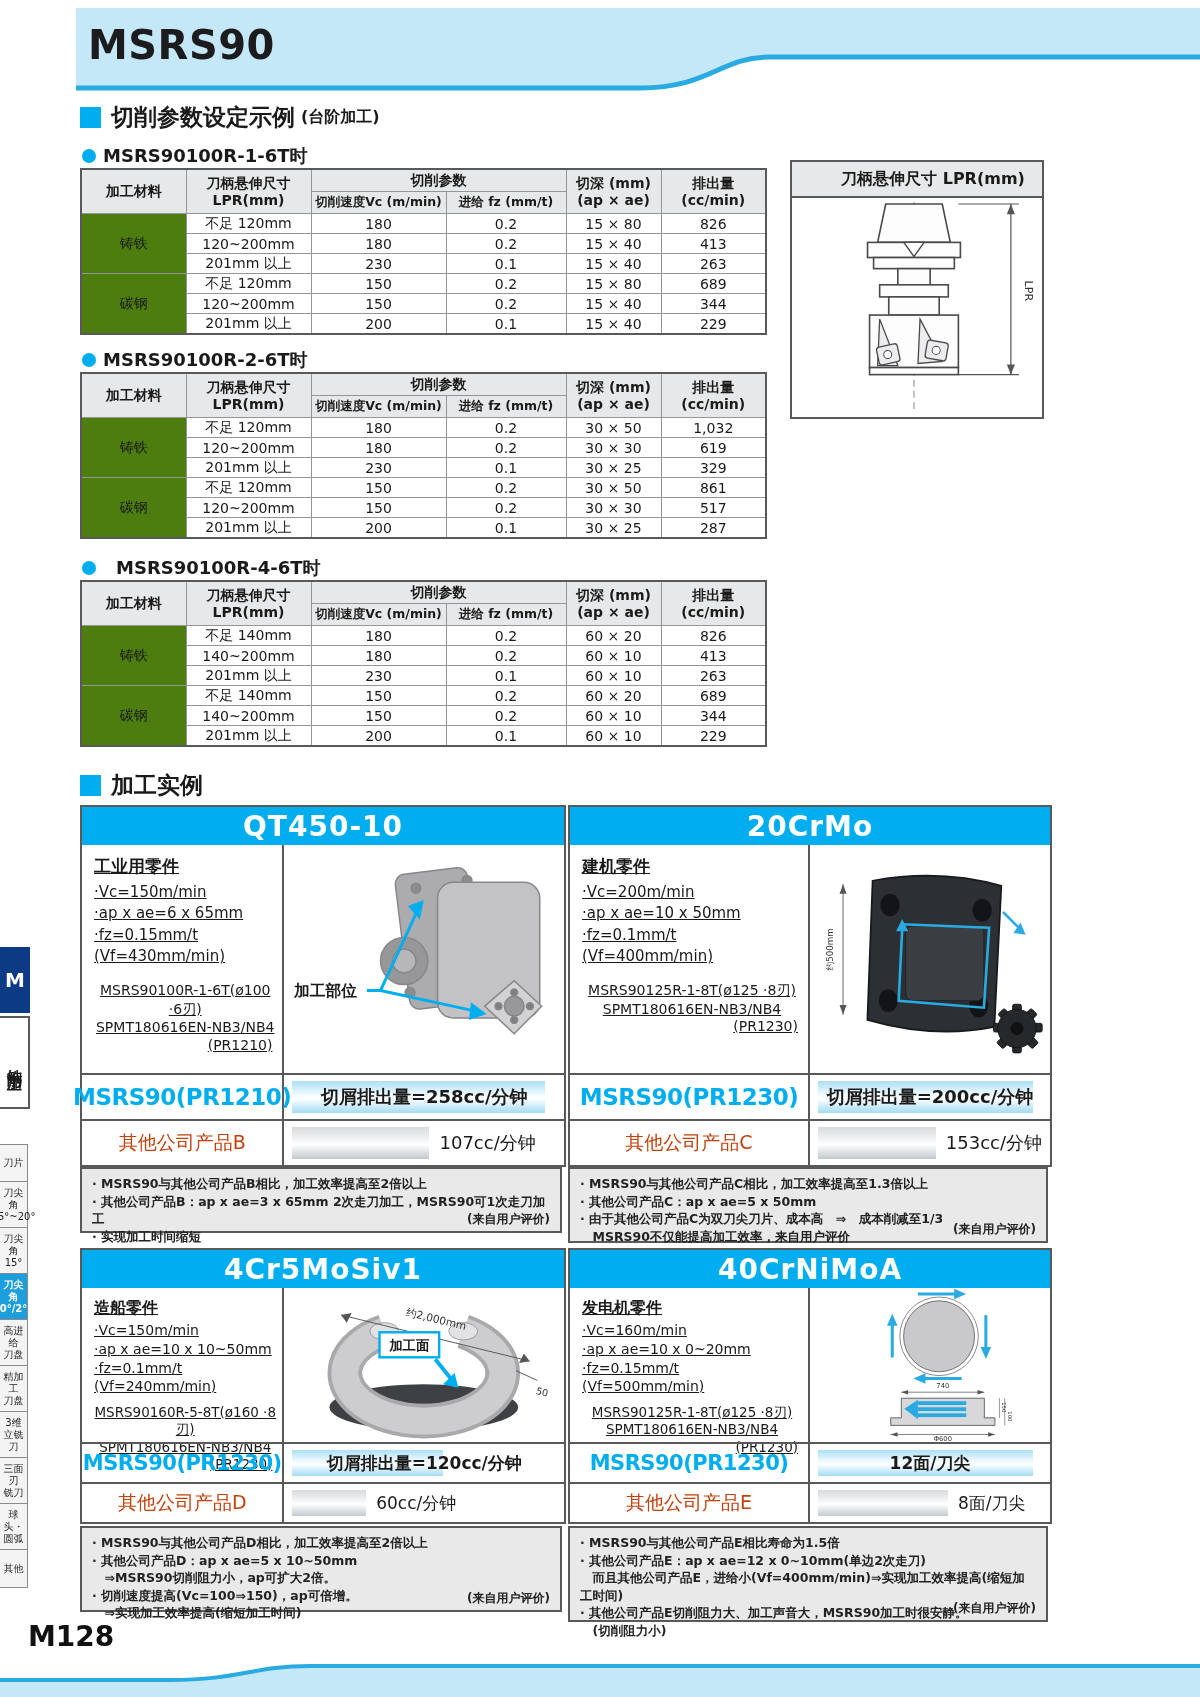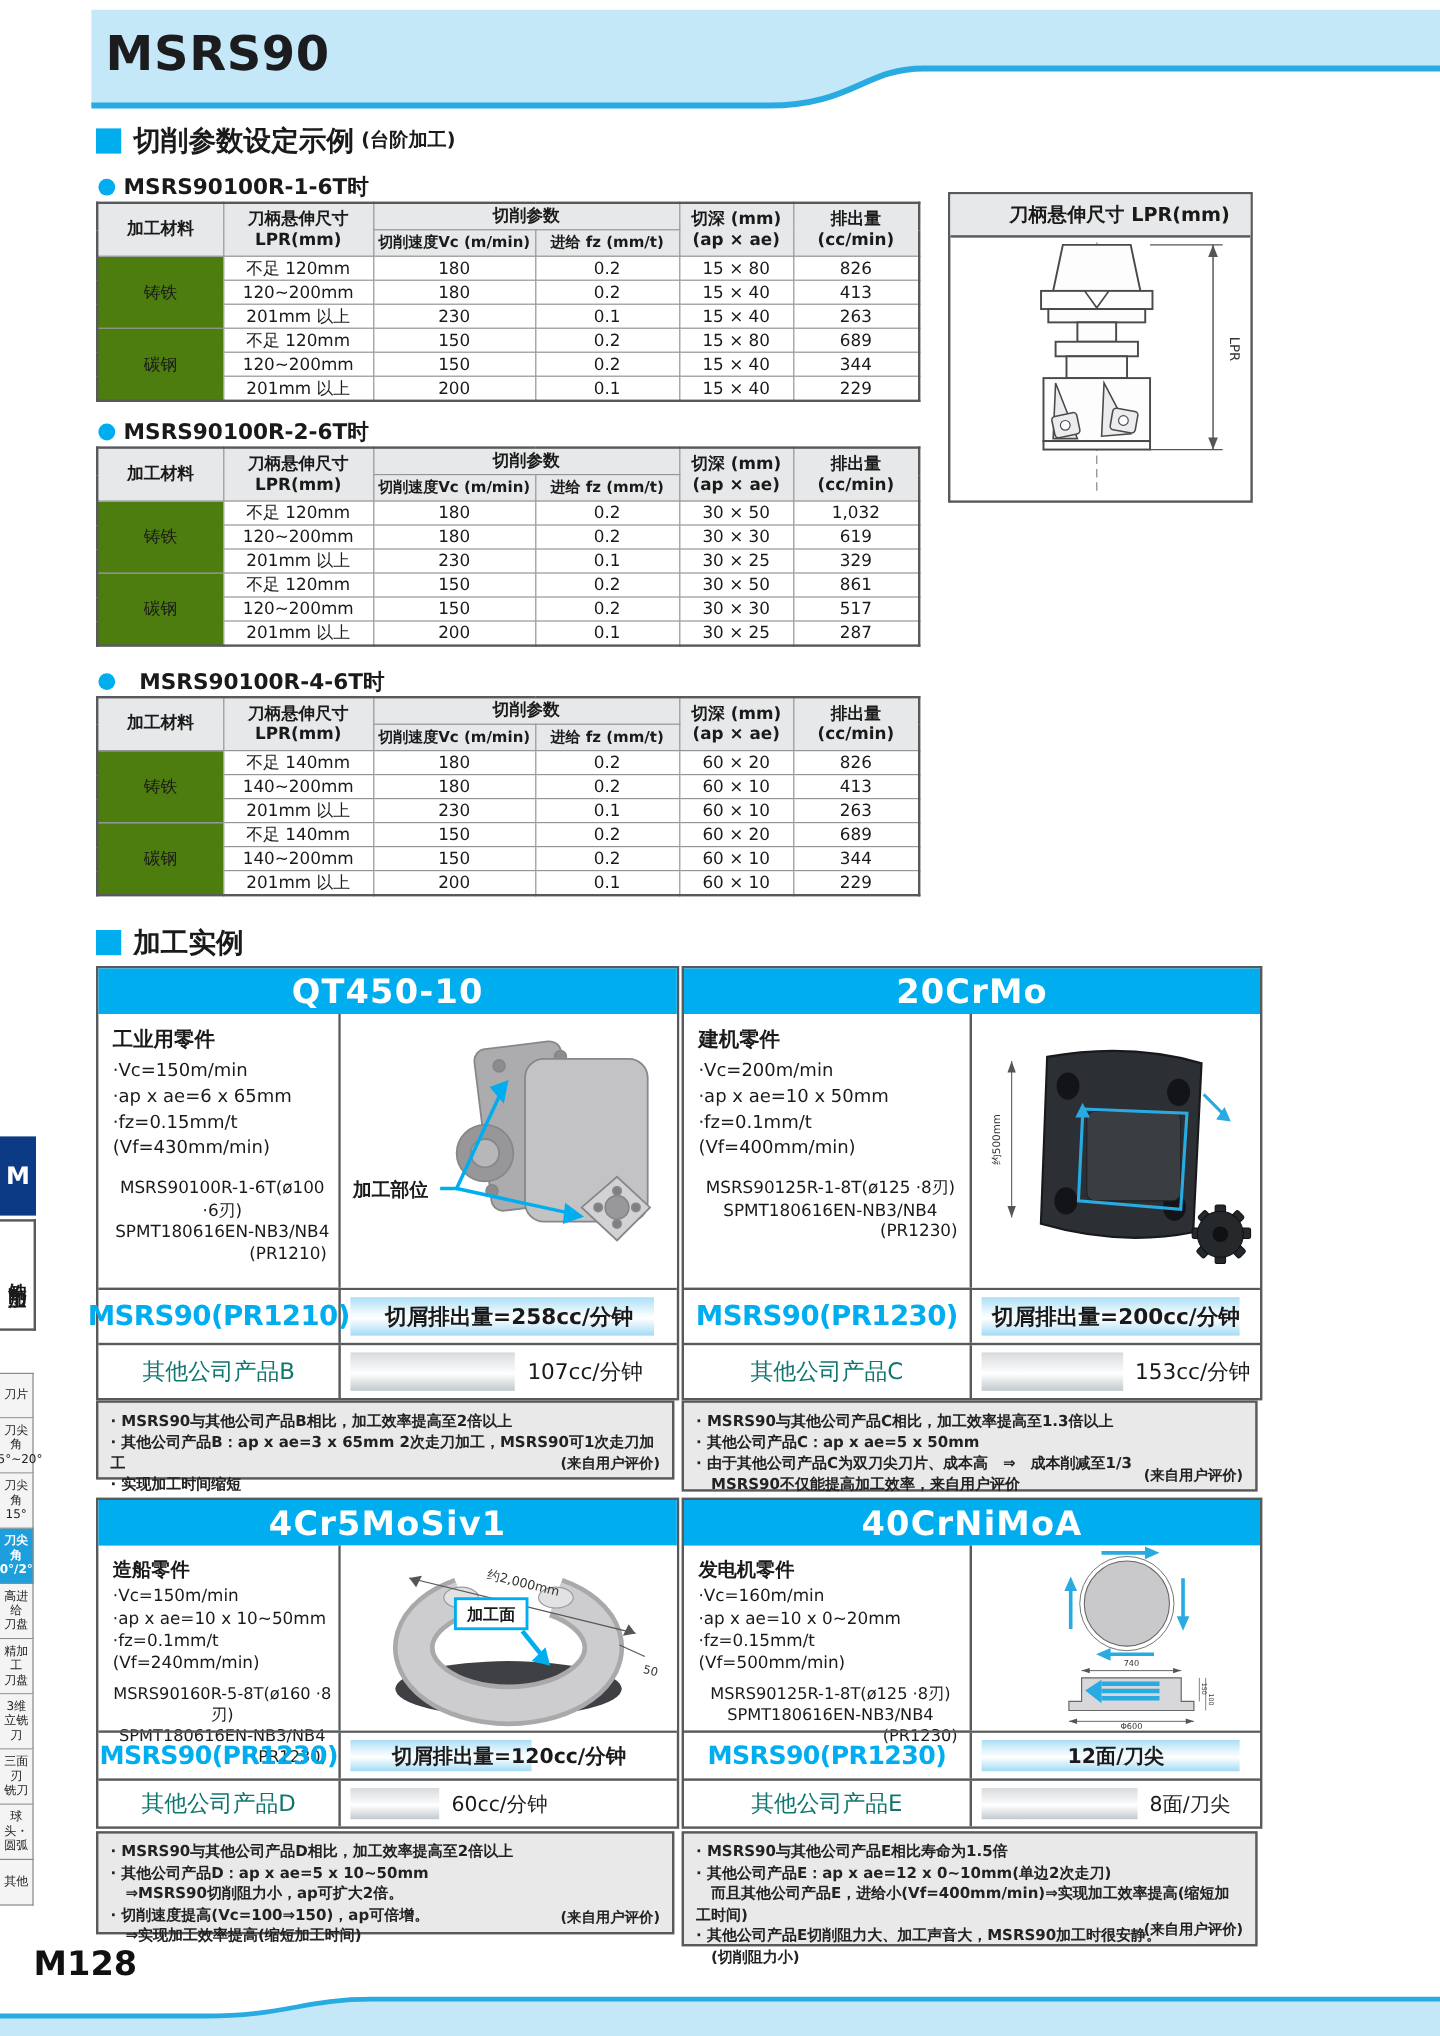--- a/index.html
+++ b/index.html
@@ -31,41 +31,41 @@
   
   .diagram{position:absolute;border:2px solid #58595B;background:#fff;}
   .diag-title{height:34px;background:#E7E8E9;border-bottom:2px solid #58595B;display:flex;align-items:center;justify-content:center;font-size:16px;font-weight:bold;padding-left:32px;}
   .diag-body{position:relative;height:217px;}
   .diag-body svg{width:100%;height:100%;}
 
   
   .case-panel{position:absolute;border:2px solid #58595B;background:#fff;display:flex;flex-direction:column;}
   .case-title{height:38px;background:#00AEEF;color:#fff;font-weight:800;font-size:28px;display:flex;align-items:center;justify-content:center;letter-spacing:1px;flex:0 0 auto;}
   .case-content{flex:1;display:flex;min-height:0;}
-  .case-info{width:42%;border-right:2px solid #58595B;padding:10px 6px 16px 12px;display:flex;flex-direction:column;box-sizing:border-box;}
+  .case-info{width:42%;border-right:2px solid #58595B;padding:10px 6px 16px 12px;display:flex;flex-direction:column;box-sizing:border-box;text-decoration:underline;}
   .w50 .case-info{width:50%;}
   .part{font-weight:bold;font-size:17px;margin-bottom:4px;}
   .spec-line{font-size:15px;line-height:1.42;}
   .tool-block{margin-top:14px;}
   .tool-line{font-size:14px;line-height:1.32;text-align:center;}
   .grade{font-size:14px;text-align:right;padding-right:4px;}
   .rowB .part{font-size:16px;margin-bottom:2px;}
   .rowB .spec-line{font-size:14px;line-height:1.34;}
   .rowB .tool-block{margin-top:8px;}
   .rowB .tool-line{font-size:13.5px;line-height:1.28;}
   .rowB .grade{font-size:13.5px;}
   .case-photo{flex:1;position:relative;background:#fff;}
   .case-photo svg{position:absolute;left:0;top:0;width:100%;height:100%;}
   .case-row{display:flex;border-top:2px solid #58595B;height:44px;flex:0 0 auto;}
   .rowB .case-row{height:38px;}
   .row-label{width:42%;border-right:2px solid #58595B;display:flex;align-items:center;justify-content:center;box-sizing:border-box;}
   .w50 .row-label{width:50%;}
   .msrs{color:#00AEEF;font-weight:800;font-size:23px;letter-spacing:-0.5px;}
   .rowB .msrs{font-size:21px;}
-  .comp{font-size:19px;color:#0f766e;}
+  .comp{font-size:19px;color:#c2410c;}
   .row-barcell{flex:1;position:relative;display:flex;align-items:center;padding:5px 8px;min-width:0;}
   .bar{height:32px;}
   .rowB .bar{height:26px;}
   .bar.blue{background:linear-gradient(180deg,#ABDFF6 0%,#E9F7FD 38%,#FFFFFF 55%,#A3DBF5 100%);}
   .bar.gray{background:linear-gradient(180deg,#D8DBDD 0%,#F3F4F5 40%,#FFFFFF 55%,#C2C9CD 100%);}
   .bar-text{position:absolute;left:8px;right:8px;top:0;bottom:0;display:flex;align-items:center;justify-content:center;font-weight:bold;font-size:18px;white-space:nowrap;color:#1a1a1a;}
   .rowB .bar-text{font-size:17px;}
   .comp-text{margin-left:10px;font-size:18px;white-space:nowrap;}
   .rowB .comp-text{font-size:17px;}
 

